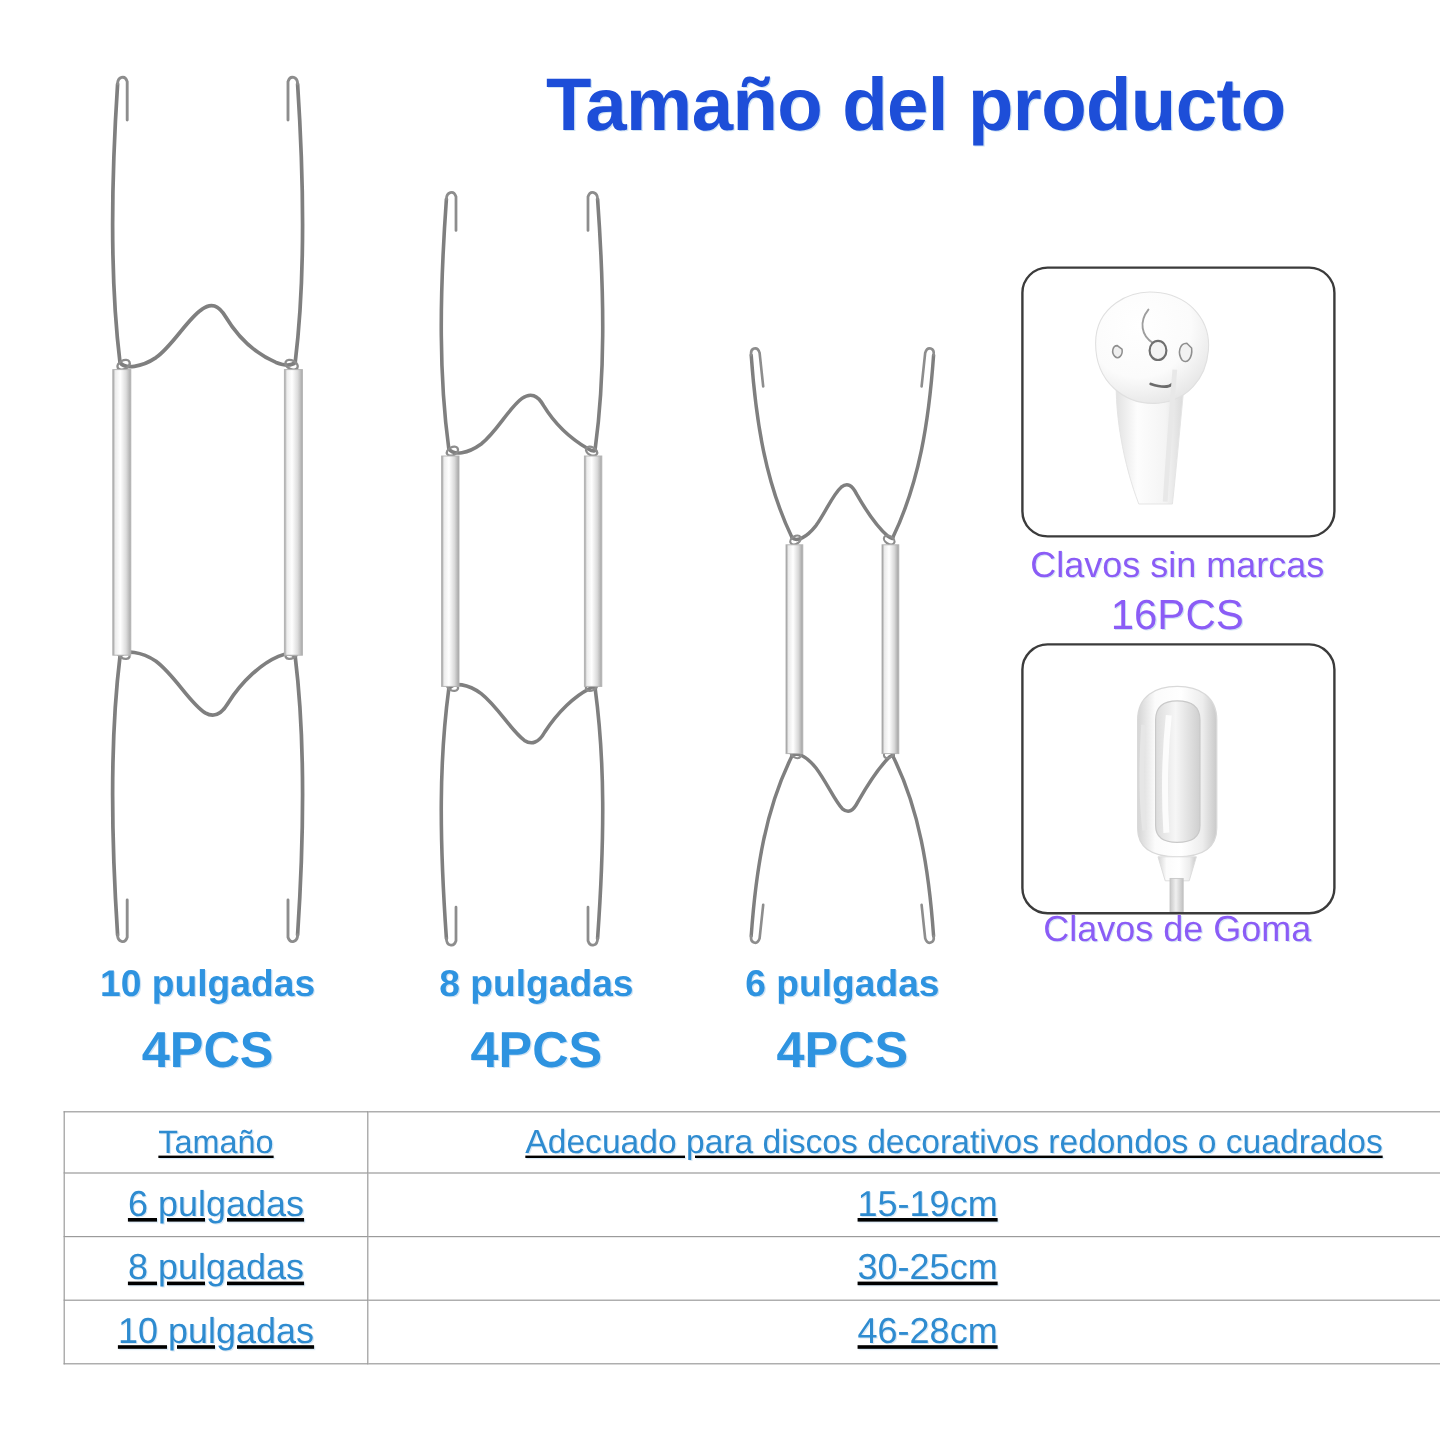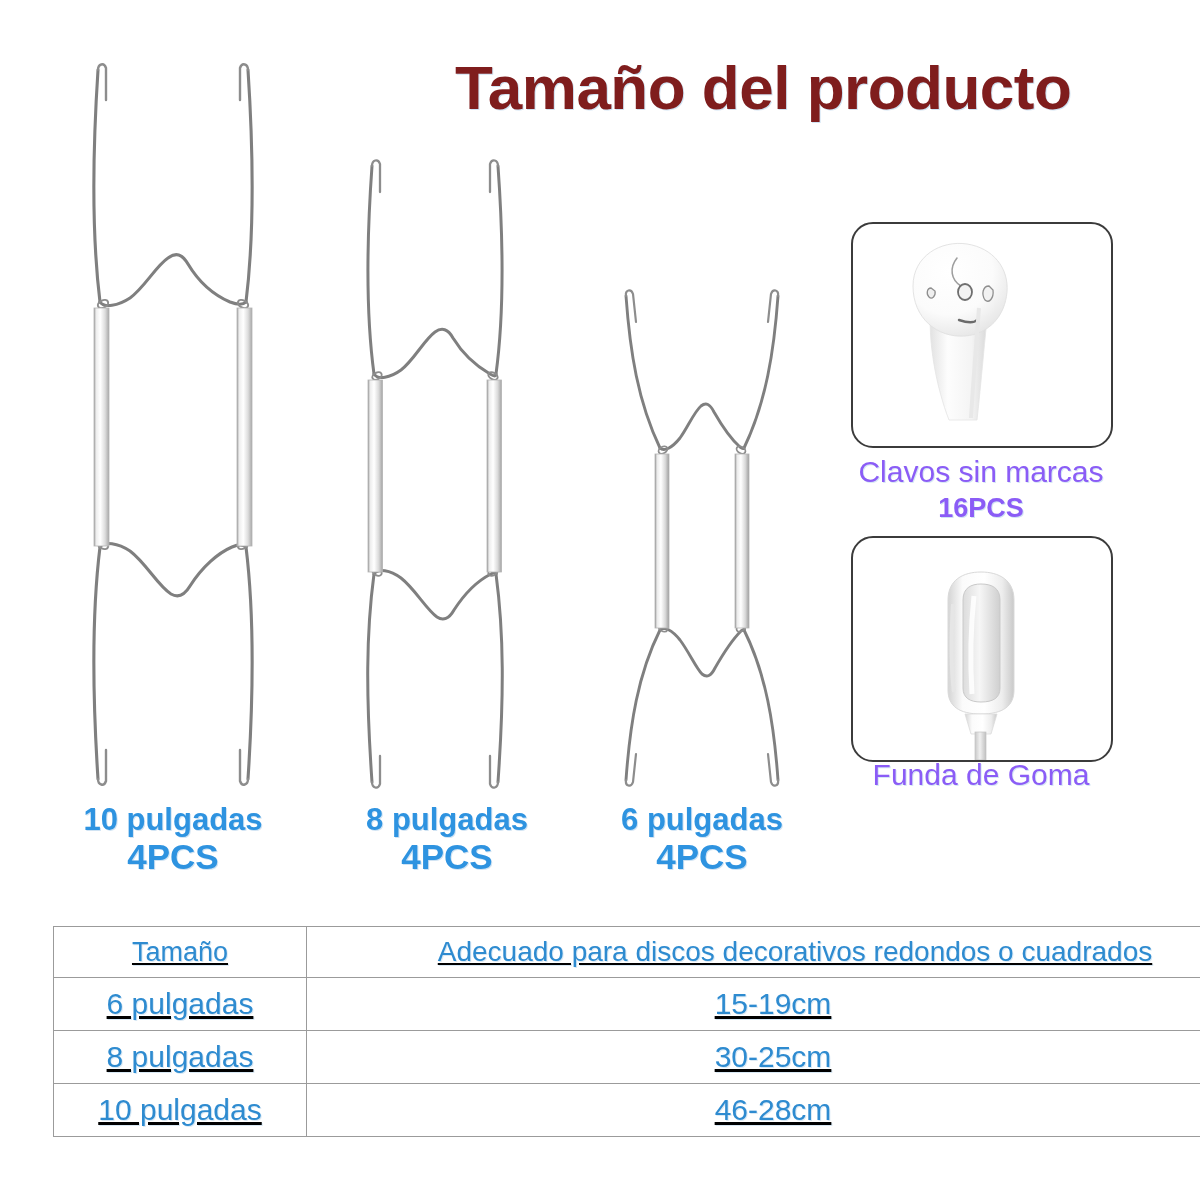--- a/index.html
+++ b/index.html
@@ -17,21 +17,21 @@
   }
 
   
   #title {
     position: absolute;
     left: 455px;
     top: 52px;
     width: 700px;
     font-size: 62px;
     font-weight: bold;
-    color: #7f1d1d;
+    color: #1d4ed8;
     letter-spacing: -0.5px;
     white-space: nowrap;
     text-shadow: 1px 1px 0 rgba(120,175,220,.35);
   }
 
   
   .hanger {
     position: absolute;
   }
   .hanger svg { display: block; }
@@ -45,22 +45,23 @@
   }
   .size-caption .sz-label {
     display: block;
     font-size: 31px;
     font-weight: bold;
     line-height: 1.15;
     text-shadow: 1px 1px 0 rgba(120,175,220,.35);
   }
   .size-caption .sz-count {
     display: block;
-    font-size: 35px;
+    font-size: 42px;
     font-weight: bold;
+    margin-top: 14px;
     line-height: 1.1;
     text-shadow: 1px 1px 0 rgba(120,175,220,.35);
   }
 
   
   .photo-box {
     position: absolute;
     border: 2px solid #3b3b3b;
     border-radius: 22px;
     background: #ffffff;
@@ -78,22 +79,22 @@
   }
   .part-caption .pc-label {
     display: block;
     font-size: 30px;
     font-weight: normal;
     line-height: 1.15;
     text-shadow: 1px 1px 0 rgba(120,175,220,.3);
   }
   .part-caption .pc-count {
     display: block;
-    font-size: 27px;
-    font-weight: bold;
+    font-size: 35px;
+    font-weight: normal;
     margin-top: 4px;
     line-height: 1.1;
     text-shadow: 1px 1px 0 rgba(120,175,220,.35);
   }
 
   
   #spec-table {
     position: absolute;
     left: 53px;
     top: 926px;
@@ -323,21 +324,21 @@
     <path d="M121 58 C118 86 117 124 119 156" fill="none" stroke="#ffffff" stroke-width="5" opacity="0.85"></path>
 
     <path d="M100 66 C98 98 98 130 101 154" fill="none" stroke="#e6e6e6" stroke-width="4"></path>
 
     <path d="M112 176 L144 176 L138 196 L118 196 Z" fill="url(#rubOut)" stroke="#dcdcdc" stroke-width="0.8"></path>
 
     <rect x="122" y="194" width="11" height="28" fill="url(#stemG)" stroke="#c4c4c4" stroke-width="0.7"></rect>
   </svg>
 </div>
 <div class="part-caption" style="left:816px; top:758px;">
-  <span class="pc-label">Funda de Goma</span>
+  <span class="pc-label">Clavos de Goma</span>
 </div>
 
 <table id="spec-table">
   <tbody>
     <tr class="hdr">
       <td class="col-size">Tamaño</td>
       <td class="col-desc">Adecuado para discos decorativos redondos o cuadrados</td>
     </tr>
     <tr>
       <td class="col-size">6 pulgadas</td>

